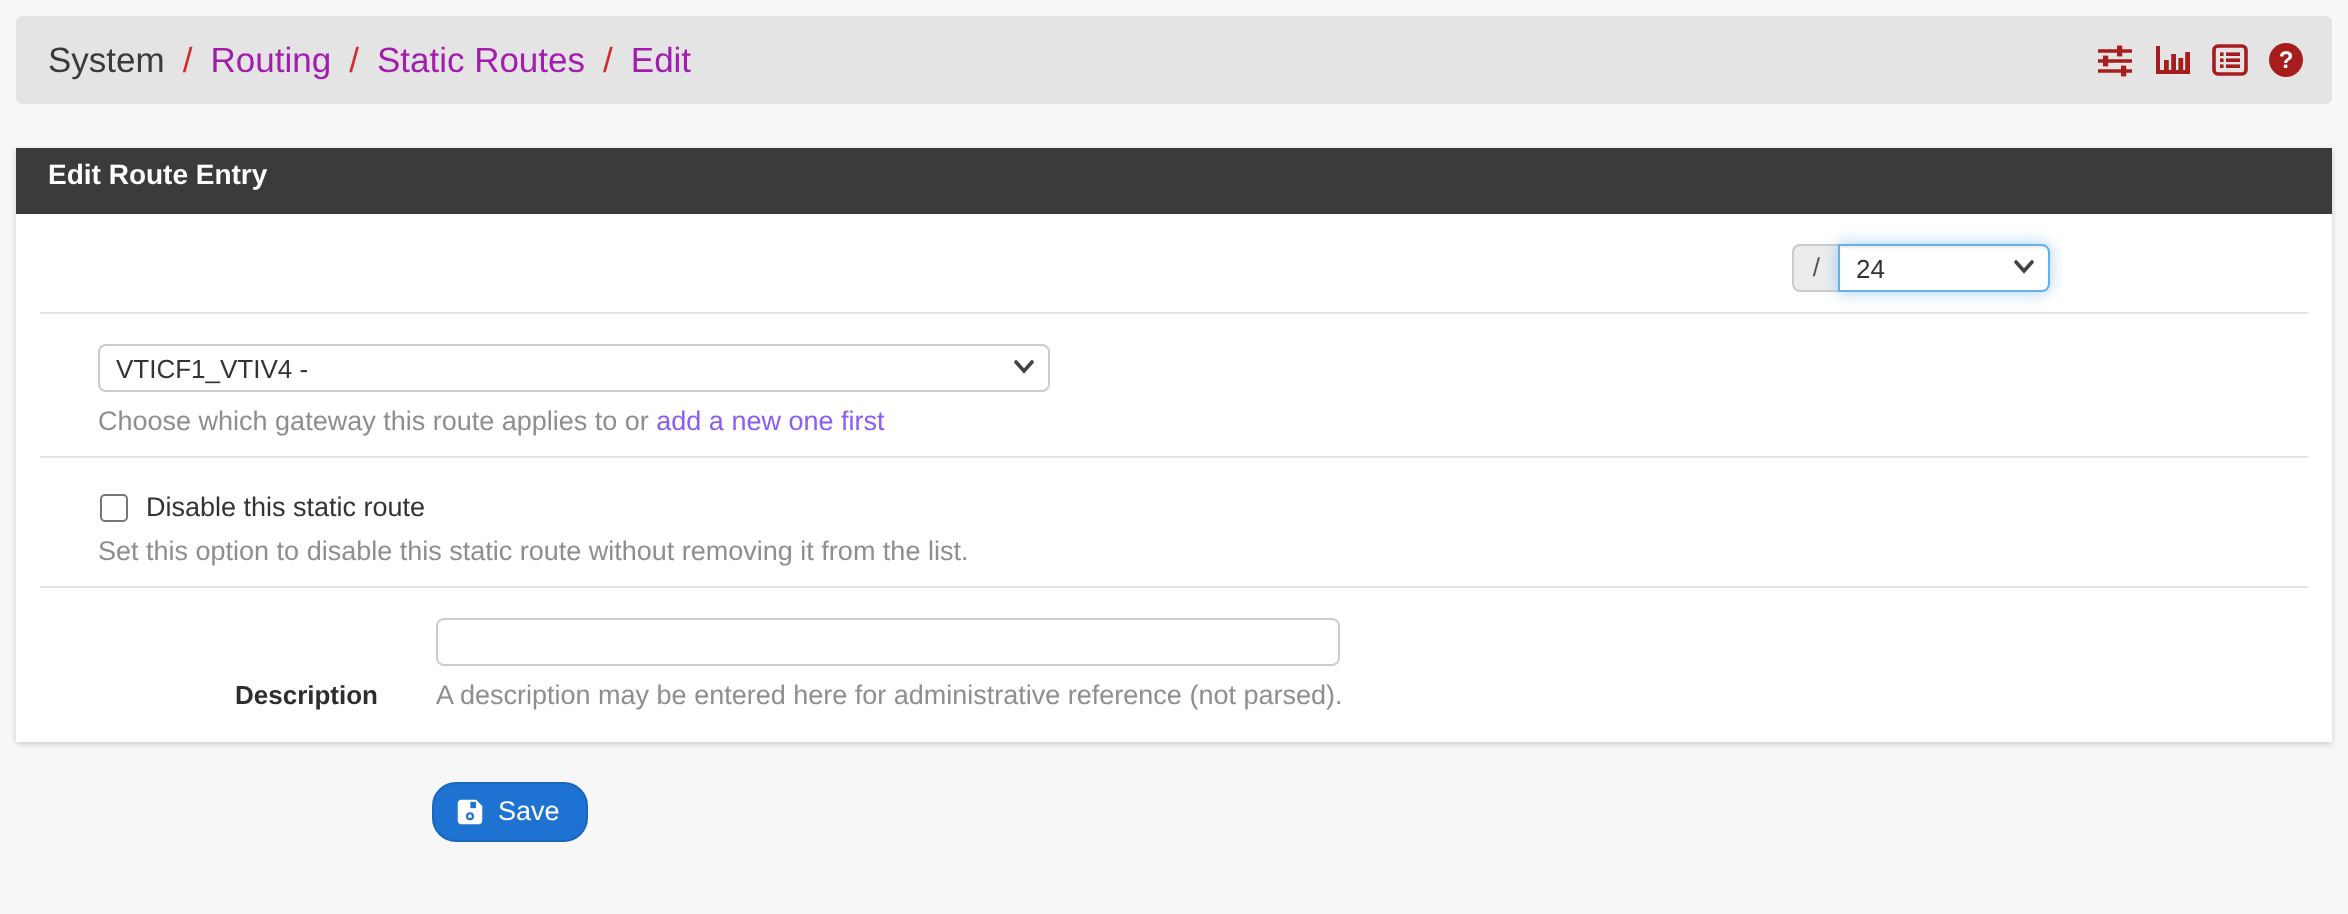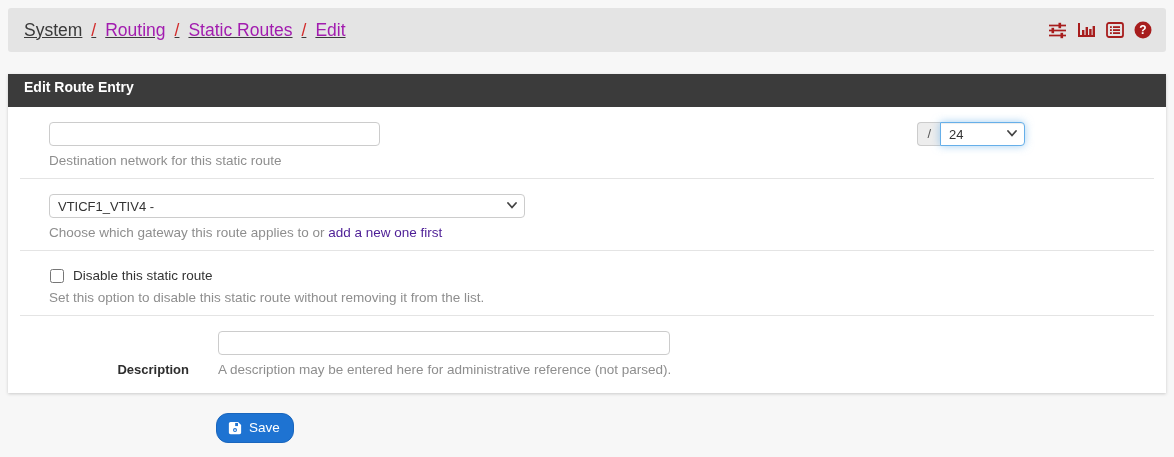--- a/index.html
+++ b/index.html
@@ -13,21 +13,21 @@
   
   .topbar {
     margin: 8px 8px 0 8px;
     height: 44px;
     background: #e4e4e4;
     border-radius: 3px;
     display: flex;
     align-items: center;
     padding: 0 14px 0 16px;
   }
-  .breadcrumb { display: flex; align-items: flex-start; font-size: 17.5px; color: #3a3a3a; flex: 1; text-decoration: underline; }
+  .breadcrumb { display: flex; align-items: flex-start; font-size: 17.5px; color: #3a3a3a; flex: 1; }
   .breadcrumb .sep { color: #d22b2b; padding: 0 9px; }
   .breadcrumb a { color: #a21caf; text-decoration: none; cursor: pointer; }
   .top-icons { display: flex; align-items: center; gap: 10px; }
   .icon-btn { background: none; border: none; cursor: pointer; padding: 0; display: flex; align-items: center; }
   .icon-btn svg { display: block; }
 
   
   .panel {
     margin: 22px 8px 0 8px;
     background: #ffffff;
@@ -62,21 +62,21 @@
   }
   .label-col.u { }
   .label-col.u span { text-decoration: underline; }
   .control-col { flex: 1; padding-left: 29px; }
 
   .help-text {
     margin-top: 7px;
     font-size: 13.5px;
     color: #8e8e8e;
   }
-  .help-text a { color: #4c1d95; text-decoration: none; cursor: pointer; }
+  .help-text a { color: #8b5cf6; text-decoration: none; cursor: pointer; }
 
   input[type="text"] {
     height: 24px;
     border: 1px solid #cccccc;
     border-radius: 4px;
     padding: 0 8px;
     font-size: 13px;
     color: #333;
     font-family: "Liberation Sans", sans-serif;
     outline: none;
@@ -112,21 +112,21 @@
     height: 24px;
     background: #ededed;
     border: 1px solid #cccccc;
     border-right: none;
     border-radius: 4px 0 0 4px;
     color: #555;
     font-size: 13px;
     line-height: 22px;
     padding: 0 9px;
   }
-  .mask-wrap { width: 85px; }
+  .mask-wrap { width: 106px; }
   .mask-wrap select {
     border-radius: 0 4px 4px 0;
     border-color: #66afe9;
     box-shadow: inset 0 1px 1px rgba(0,0,0,.075), 0 0 8px rgba(102,175,233,.6);
   }
 
   .check-line { display: flex; align-items: center; padding-top: 2px; }
   .check-line input[type="checkbox"] {
     width: 14px; height: 14px;
     margin: 0 9px 0 1px;
@@ -213,24 +213,20 @@
   </div>
 </div>
 
 <div class="panel">
   <div class="panel-heading">Edit Route Entry</div>
   <div class="panel-body">
 
     <div class="form-row">
       <div class="control-col">
         <div class="row1-controls">
-          <div>
-            <input type="text" class="dest-input" value="" style="">
-            <div class="help-text">Destination network for this static route</div>
-          </div>
           <div class="mask-group">
             <span class="mask-prefix">/</span>
             <span class="select-wrap mask-wrap">
               <select>
                 <option>24</option>
               </select>
               <svg class="chev" width="10" height="7" viewBox="0 0 10 7">
                 <path d="M1 1 L5 5.5 L9 1" fill="none" stroke="#444" stroke-width="1.8" stroke-linecap="round"></path>
               </svg>
             </span>

